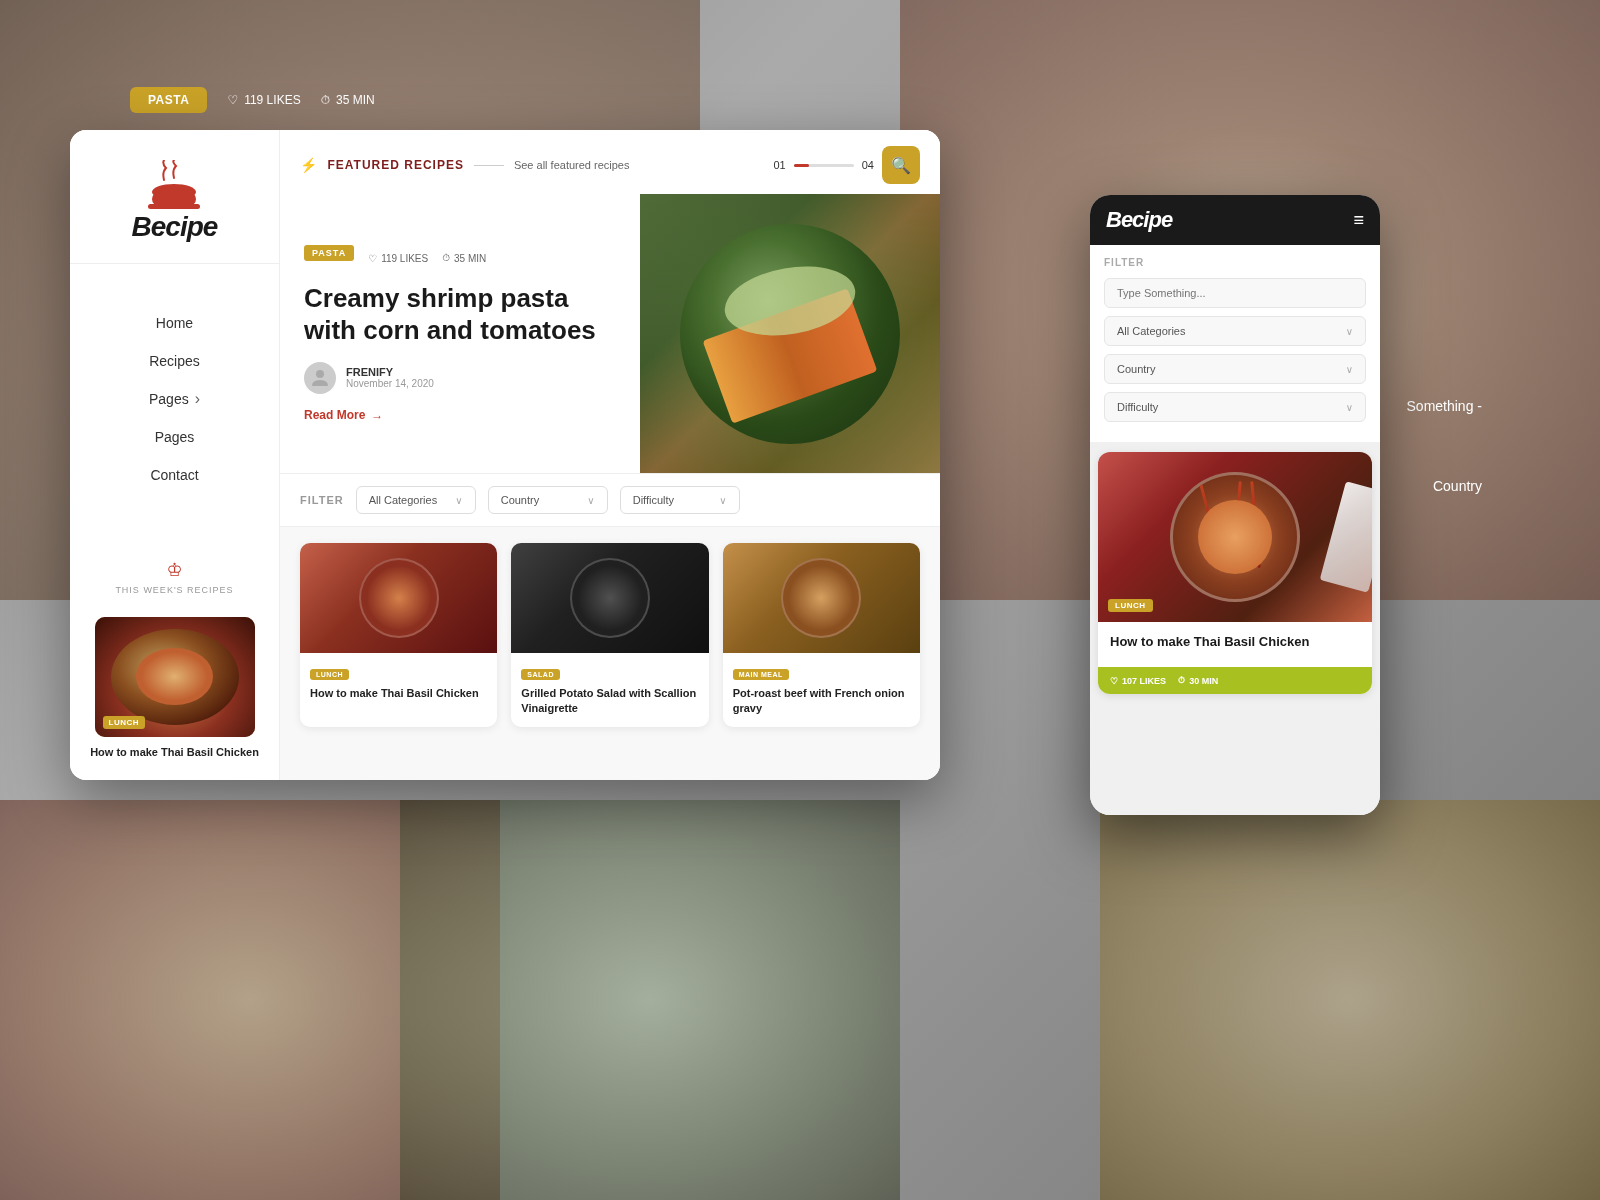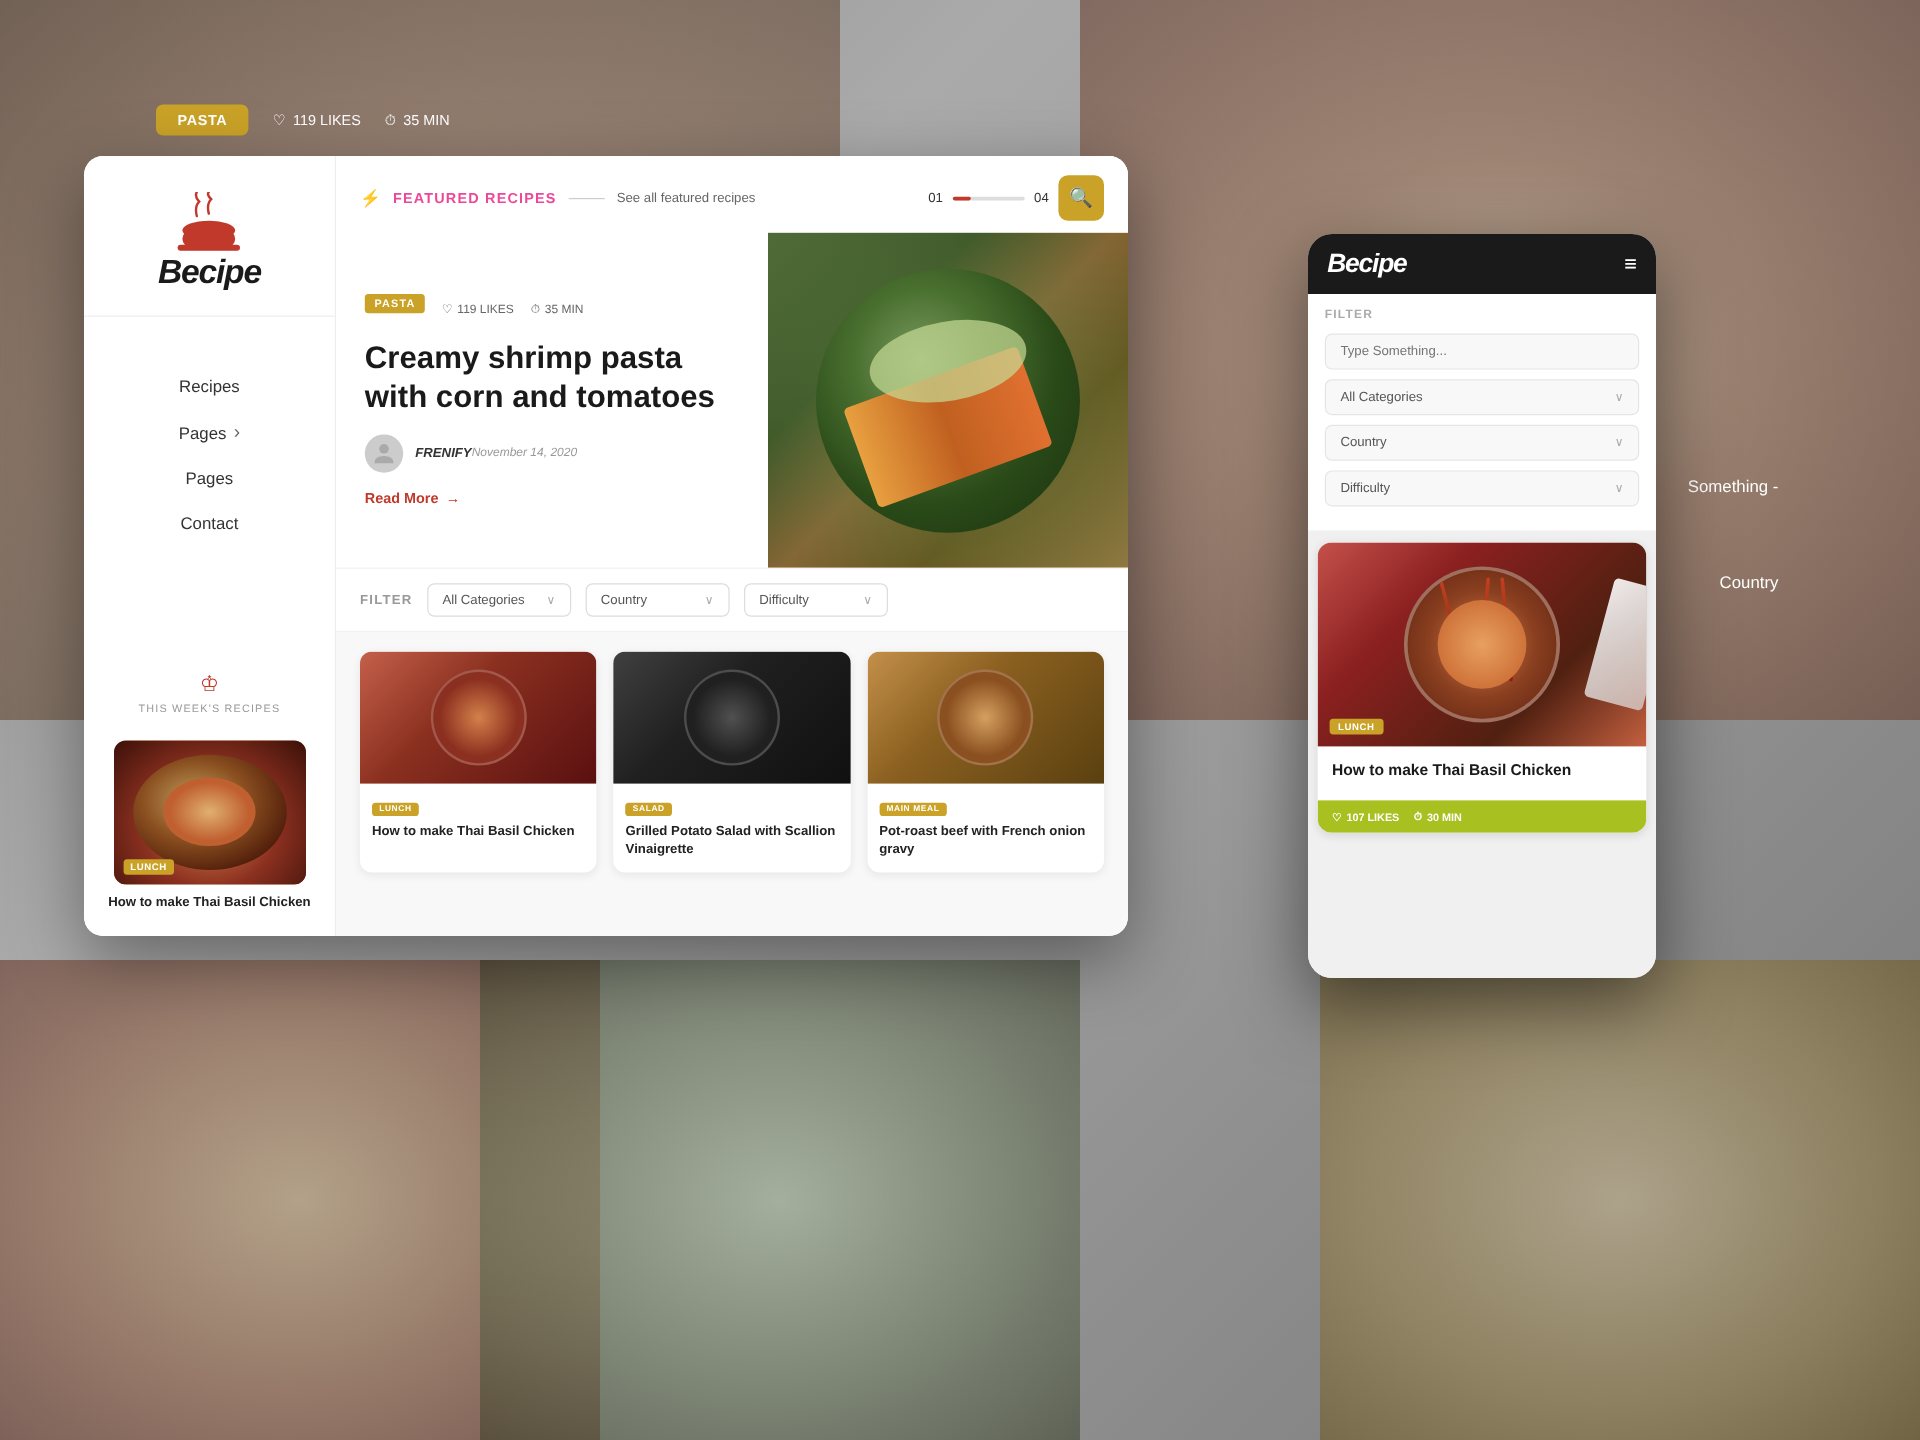--- a/index.html
+++ b/index.html
@@ -223,21 +223,21 @@
     .bolt-icon {
       color: #c9a227;
       font-size: 14px;
     }
 
     .featured-title {
       font-size: 12px;
       font-weight: bold;
       letter-spacing: 1px;
       text-transform: uppercase;
-      color: #ec4899;
+      color: #7f1d1d;
     }
 
     .featured-divider {
       width: 30px;
       height: 1px;
       background: #ccc;
     }
 
     .see-all-link {
       font-size: 11px;
@@ -359,21 +359,21 @@
     }
 
     .author-avatar svg {
       width: 24px;
       height: 24px;
       fill: #888;
     }
 
     .author-info {
       display: flex;
-      font-style: italic;
+      flex-direction: column;
     }
 
     .author-name {
       font-size: 11px;
       font-weight: bold;
       color: #333;
     }
 
     .author-date {
       font-size: 10px;
@@ -768,20 +768,23 @@
 
           <ellipse cx="30" cy="32" rx="22" ry="8" fill="#c0392b"></ellipse>
           <rect x="8" y="32" width="44" height="14" rx="7" fill="#c0392b"></rect>
           <rect x="4" y="44" width="52" height="5" rx="2.5" fill="#c0392b"></rect>
         </svg>
         <div style="font-size:28px; font-weight:bold; font-style:italic; color:#1a1a1a; letter-spacing:-1px; margin-top:-4px;">Becipe</div>
       </div>
     </div>
 
     <ul class="sidebar-nav">
+      <li>
+        <a>Home</a>
+      </li>
       <li>
         <a>Recipes</a>
       </li>
       <li class="pages-item">
         <a>Pages</a>
       </li>
       <li>
         <a>Pages</a>
       </li>
       <li>

